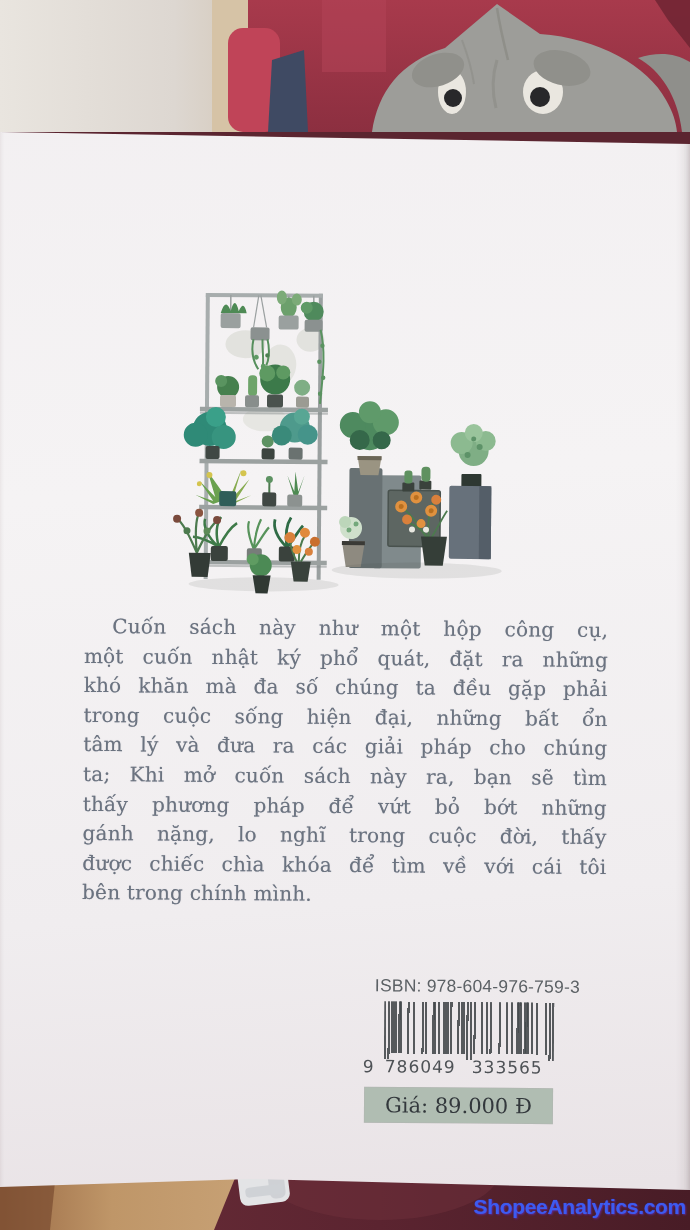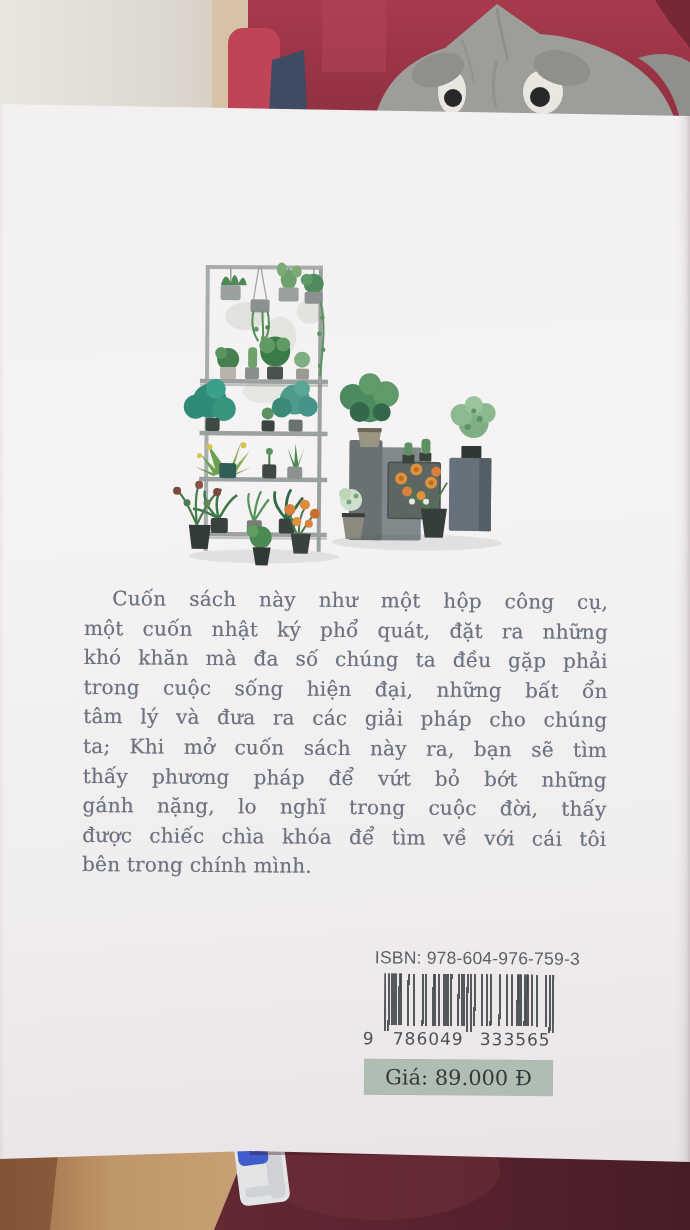--- a/index.html
+++ b/index.html
@@ -10,20 +10,21 @@
   #scene *{box-sizing:border-box;}
   
   .bg-top{position:absolute;top:0;left:0;width:690px;height:132px;}
   .bg-bottom{position:absolute;top:1090px;left:0;width:690px;height:140px;}
   
   .book{
     position:absolute;inset:0;
     clip-path:polygon(0px 104px,690px 116px,690px 1162px,250px 1151px,0px 1159px);
     background:linear-gradient(176deg,#f2eff1 0%,#f5f3f4 38%,#f0edef 72%,#e9e3e6 96%);
     box-shadow:inset 0 8px 10px -6px rgba(60,20,25,.35), inset -10px 0 14px -10px rgba(60,40,45,.30), inset 0 -10px 12px -8px rgba(70,40,45,.28);
+    margin-top:28px;
   }
   .book-content{position:absolute;inset:0;transform:rotate(.45deg);transform-origin:345px 630px;}
   .illustration{position:absolute;left:148px;top:242px;width:384px;height:330px;}
   
   .description{
     position:absolute;left:84px;top:586px;width:524px;
     color:var(--body_text,#6b7380);
     font-size:20px;line-height:29.6px;letter-spacing:.2px;
     text-shadow:0 0 .7px rgba(107,115,128,.55);
   }
@@ -35,21 +36,21 @@
     font-family:"Liberation Sans",sans-serif;font-size:17.5px;color:#5c6165;
     letter-spacing:.2px;
   }
   .barcode-wrap{position:absolute;left:362px;top:973px;width:200px;height:80px;}
   .barcode-bars{position:absolute;left:25px;top:0;}
   .barcode-digits{
     position:absolute;left:0;top:55px;width:200px;display:flex;align-items:baseline;
     font-family:"DejaVu Sans",sans-serif;font-size:17px;color:#4e5256;
   }
   .bd-left{width:26px;text-align:left;padding-left:4px;}
-  .bd-g{flex:1;text-align:center;letter-spacing:1px;}
+  .bd-g{flex:1;text-align:left;letter-spacing:1px;}
   
   .price-tag{
     position:absolute;left:368px;top:1059px;width:188px;height:35px;
     background:var(--price_bg,#b0bdb2);
     display:flex;align-items:center;justify-content:center;
     box-shadow:0 0 0 .5px rgba(120,130,122,.5);
   }
   .price-label{font-family:"DejaVu Serif",serif;font-size:21px;color:#33383c;}
   
   .watermark{
@@ -370,14 +371,15 @@
         </div>
       </div>
 
       <div class="price-tag">
         <span class="price-label">Giá: 89.000 Đ</span>
       </div>
 
     </div>
   </div>
 
+  <div class="watermark">ShopeeAnalytics.com</div>
 
 </div>
 
 </body></html>

